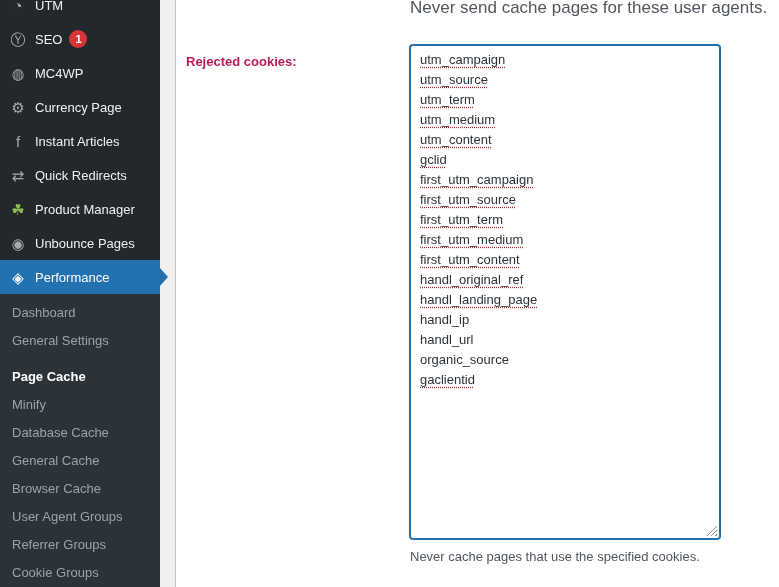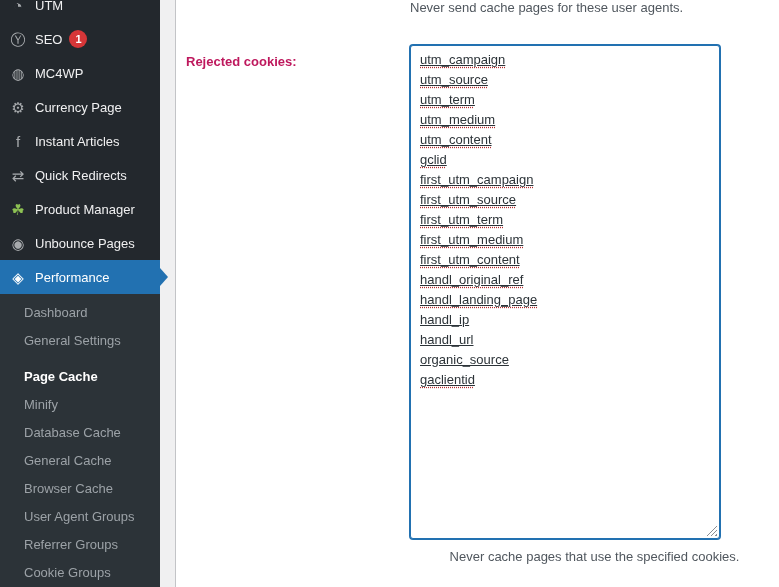--- a/index.html
+++ b/index.html
@@ -32,64 +32,64 @@
     border-top:9px solid transparent; border-bottom:9px solid transparent;
     border-left:8px solid #2271b1;
   }
   .badge {
     margin-left:7px; background:#d63638; color:#fff;
     border-radius:9px; min-width:18px; height:18px; line-height:18px;
     text-align:center; font-size:11px; padding:0 2px; font-weight:700;
   }
   .submenu { list-style:none; background:#2c3338; padding:5px 0 6px 0; }
   .submenu-item {
-    padding:7px 24px; font-size:13px; line-height:14px;
+    padding:7px 12px; font-size:13px; line-height:14px;
     color:#9ca2a7; cursor:pointer; white-space:nowrap;
   }
   .submenu-item.active { color:#fff; font-weight:700;margin-top:8px; }
 
   
   .content { position:absolute; left:160px; top:0; right:0; bottom:0; background:#f0f0f1; }
   .panel {
     position:absolute; left:15px; top:0; right:0; bottom:0;
     background:#fff; border-left:1px solid #c3c4c7;
   }
   .top-desc {
     margin-left:234px; padding-top:0;
-    font-size:13px; line-height:16px; color:#50575e;
+    font-size:17px; line-height:16px; color:#50575e;
   }
   .field-row { display:flex; margin-top:29px; }
   .label-col {
     width:234px; flex:none; padding:9px 10px 0 10px;
     font-size:13px; font-weight:700; color:#be185d;
   }
   .field-col { flex:1; }
   .fake-textarea {
     width:310px; height:494px;
     border:1px solid #2271b1; border-radius:3px;
     box-shadow:0 0 0 1px #2271b1;
     background:#fff; padding:4px 9px;
     font-size:13px; line-height:20px; color:#2c3338;
-    overflow:hidden; position:relative; cursor:text;text-decoration:underline;
+    overflow:hidden; position:relative; cursor:text;
   }
   .fake-textarea::after {
     content:""; position:absolute; right:2px; bottom:2px;
     width:11px; height:11px;
     background:repeating-linear-gradient(135deg, transparent 0 2px, #8c8f94 2px 3px);
     clip-path:polygon(100% 0, 100% 100%, 0 100%);
   }
   .ta-line { white-space:pre; }
   .misspelled {
     text-decoration:underline;
     text-decoration-style:dotted;
     text-decoration-color:#b32d2e;
     text-underline-offset:3px;
   }
   .bottom-desc {
-    margin-top:10px; font-size:13px; line-height:16px; color:#50575e;text-align:center;
+    margin-top:10px; font-size:13px; line-height:16px; color:#50575e;
   }
 </style>
 </head>
 <body>
 
 <aside class="sidebar">
   <ul class="menu" id="menu-top">
       <li class="menu-item">
         <span class="icon">◔</span>
         <span class="label">UTM</span>

